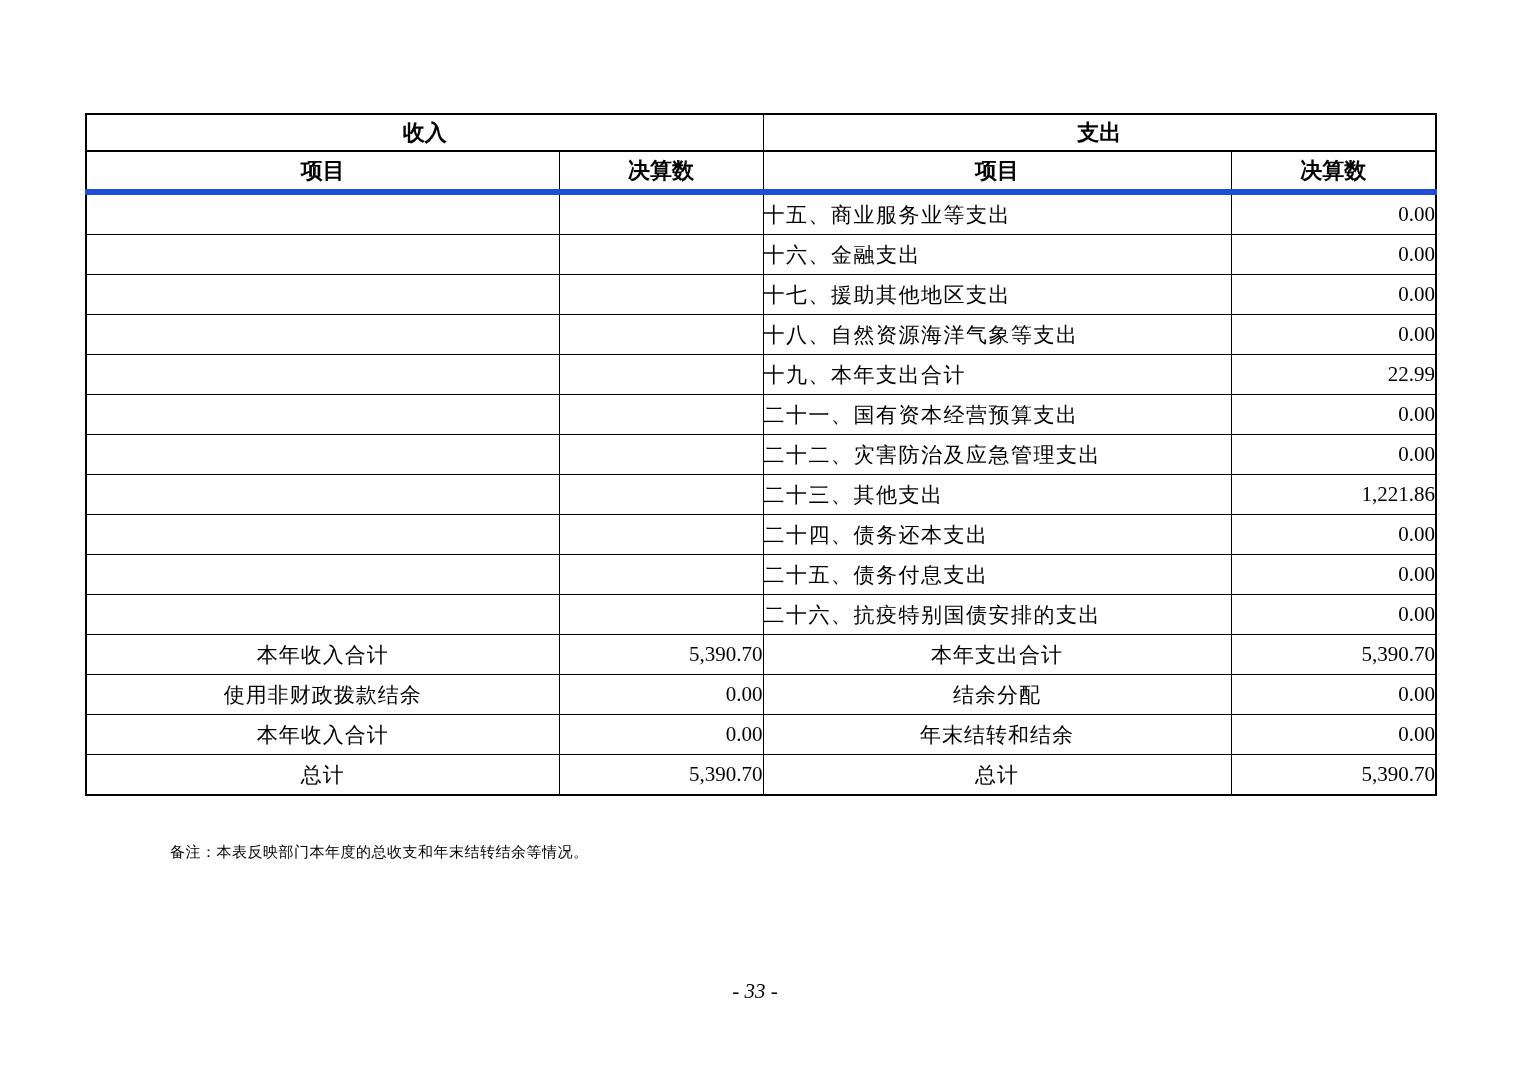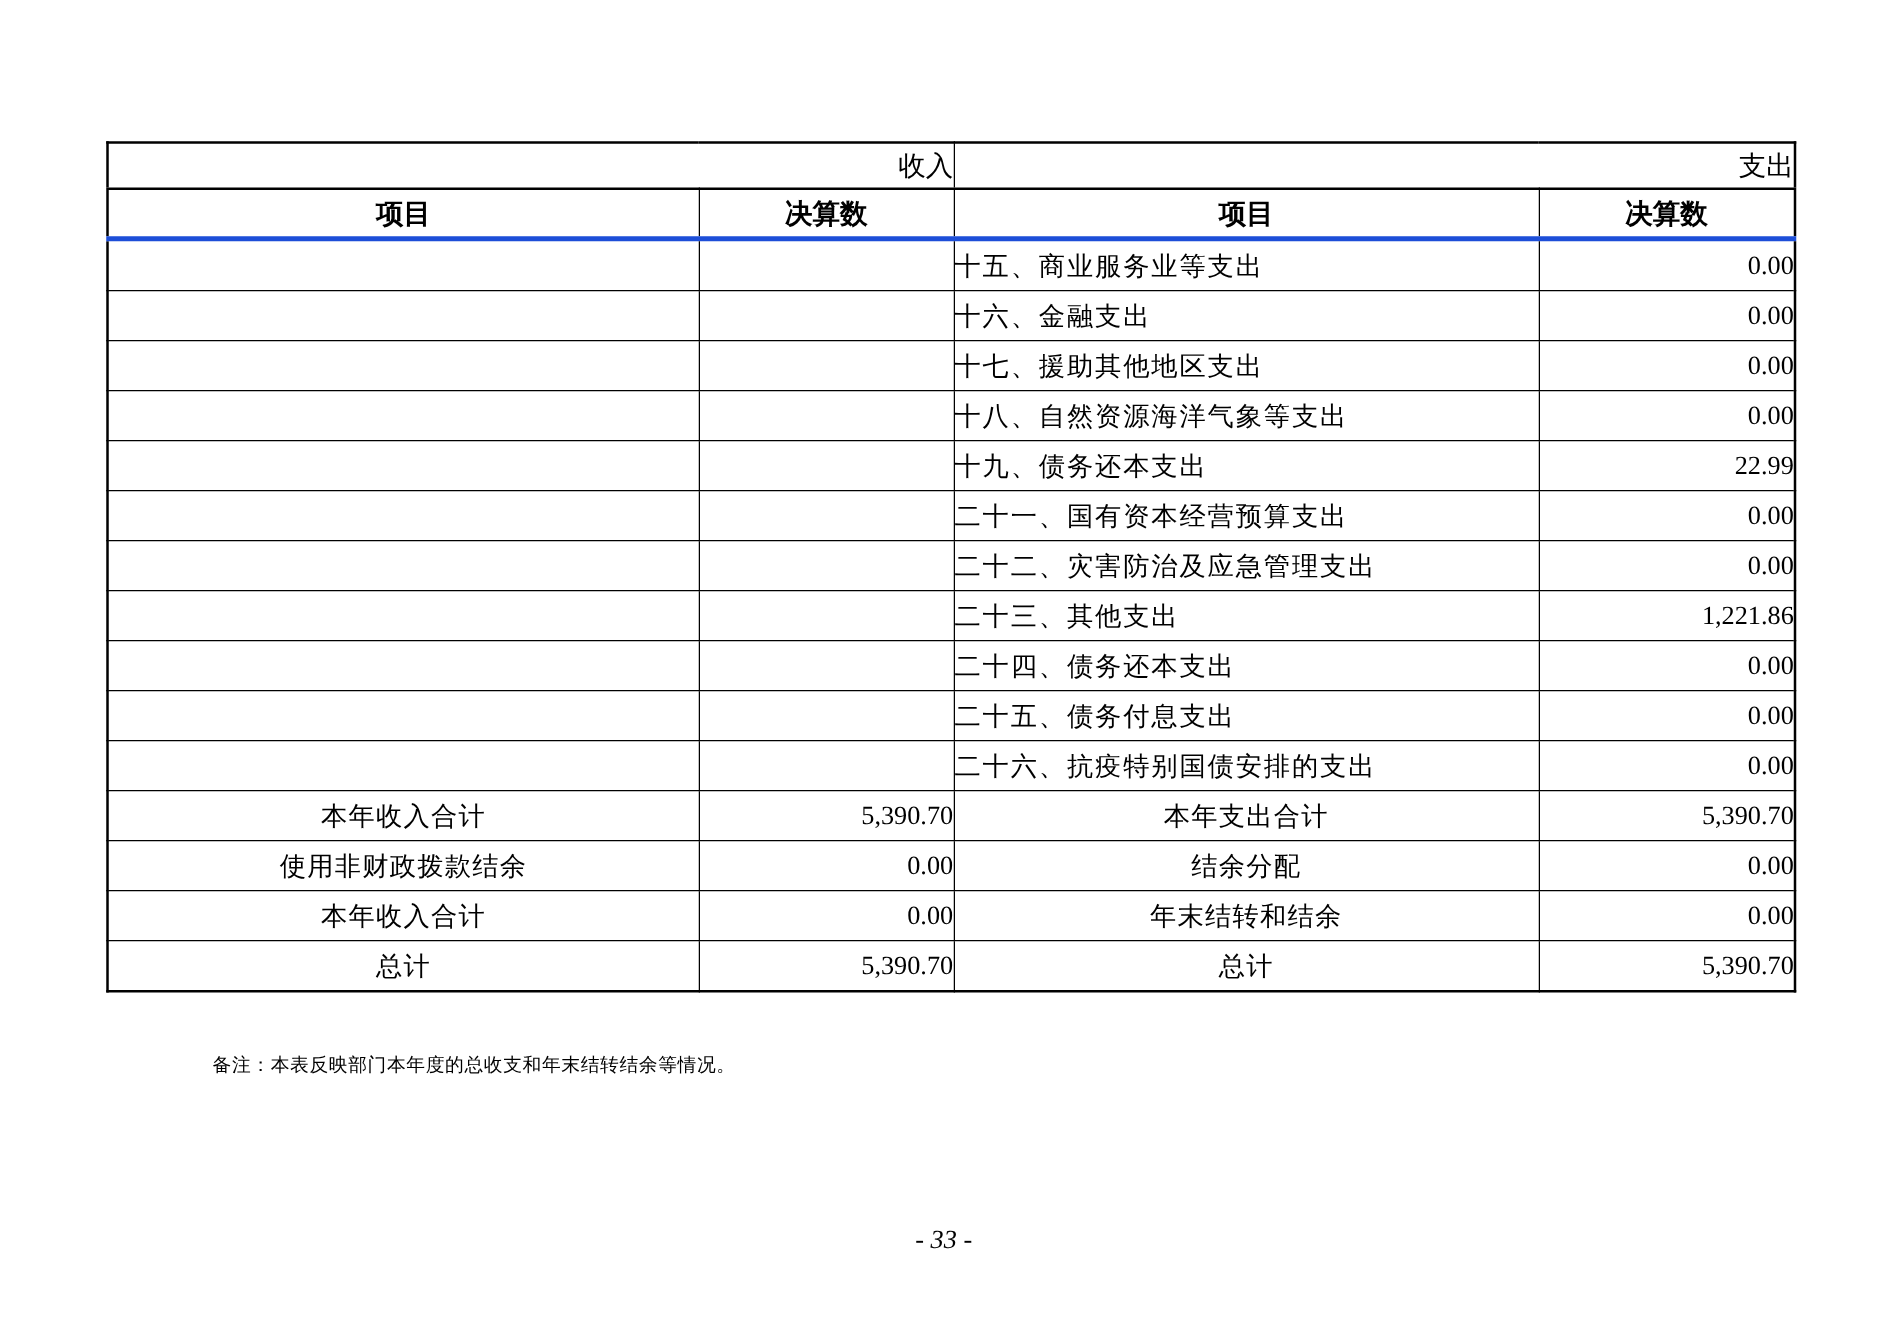--- a/index.html
+++ b/index.html
@@ -29,32 +29,32 @@
   table.acct td {
     border: 1px solid #000;
     padding: 0;
     vertical-align: middle;
     white-space: nowrap;
     overflow: hidden;
   }
   tr.section-header th {
     height: 35px;
     font-family: "Liberation Sans", "DejaVu Sans", sans-serif;
-    font-weight: normal;
+    font-weight: bold;
     font-size: 22px;
-    text-align: right;
+    text-align: center;
     border-bottom: 2px solid #000;
   }
   tr.col-header th {
     height: 37px;
     font-family: "Liberation Sans", "DejaVu Sans", sans-serif;
     font-weight: bold;
     font-size: 22px;
     text-align: center;
-    border-bottom: 4px solid #1d4ed8;
+    border-bottom: 6px solid #1d4ed8;
   }
   tr.data-row td,
   tr.summary-row td {
     height: 39px;
     font-size: 21px;
   }
   td.item-cell {
     text-align: left;
     padding-left: 11px;
     letter-spacing: 1.5px;
@@ -128,21 +128,21 @@
       </tr>
       <tr class="data-row">
         <td class="item-cell"></td>
         <td class="val-cell"></td>
         <td class="item-cell">十八、自然资源海洋气象等支出</td>
         <td class="val-cell">0.00</td>
       </tr>
       <tr class="data-row">
         <td class="item-cell"></td>
         <td class="val-cell"></td>
-        <td class="item-cell">十九、债务还本支出</td>
+        <td class="item-cell">十九、本年支出合计</td>
         <td class="val-cell">22.99</td>
       </tr>
       <tr class="data-row">
         <td class="item-cell"></td>
         <td class="val-cell"></td>
         <td class="item-cell">二十一、国有资本经营预算支出</td>
         <td class="val-cell">0.00</td>
       </tr>
       <tr class="data-row">
         <td class="item-cell"></td>

